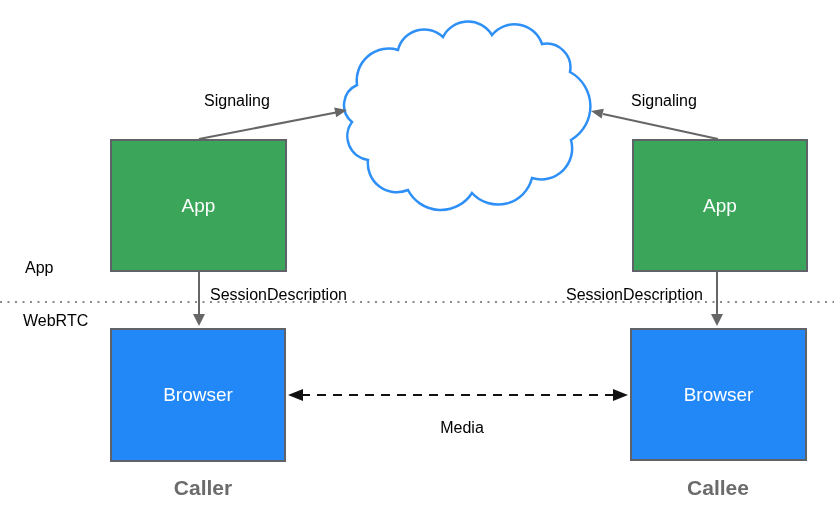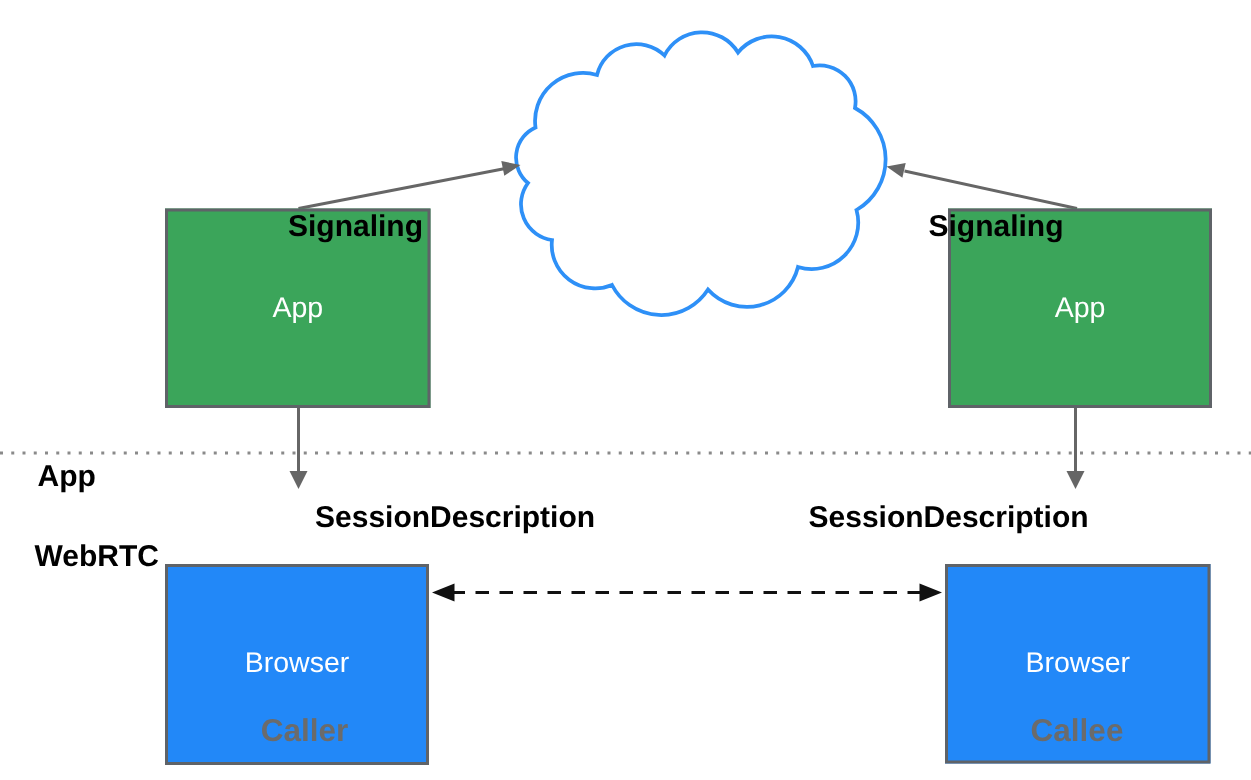--- a/index.html
+++ b/index.html
@@ -23,26 +23,25 @@
   }
   .layer-svg{position:absolute;left:0;top:0;width:834px;height:520px;}
   .box{
     position:absolute;
     box-sizing:border-box;
     border:2px solid var(--box-border);
     display:flex;align-items:center;justify-content:center;
     color:#ffffff;font-size:19px;font-weight:400;
   }
   .box.green{background:var(--green);}
-  .box.blue{background:var(--blue);margin-top:48px;}
+  .box.blue{background:var(--blue);}
   .lbl{
     position:absolute;
-    font-weight:700;font-size:20px;color:var(--label-black);
+    font-weight:400;font-size:16px;color:var(--label-black);
     white-space:nowrap;
-    margin-top:48px;
   }
   .lbl.center{text-align:center;}
   .lbl.rightalign{text-align:right;}
   .role{
     position:absolute;
     font-weight:700;font-size:21px;color:var(--role-gray);
     text-align:center;white-space:nowrap;
   }
 </style>
 </head>
@@ -102,20 +101,21 @@
   </div>
 
   <div class="lbl center" style="left:157px;top:92px;width:160px;">Signaling</div>
 
   <div class="lbl center" style="left:584px;top:92px;width:160px;">Signaling</div>
 
   <div class="lbl" style="left:210px;top:286px;">SessionDescription</div>
 
   <div class="lbl rightalign" style="left:539px;top:286px;width:164px;">SessionDescription</div>
 
+  <div class="lbl center" style="left:402px;top:419px;width:120px;">Media</div>
 
   <div class="lbl" style="left:25px;top:259px;">App</div>
 
   <div class="lbl" style="left:23px;top:312px;">WebRTC</div>
 
   <div class="role" style="left:638px;top:476px;width:160px;">Callee</div>
 
   <div class="role" style="left:123px;top:476px;width:160px;">Caller</div>
 
 </div>

